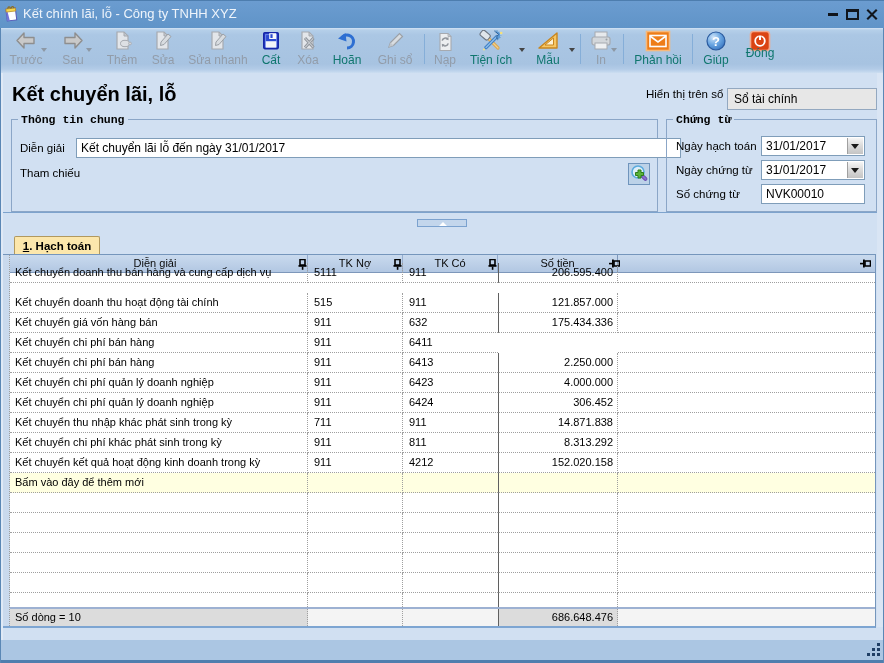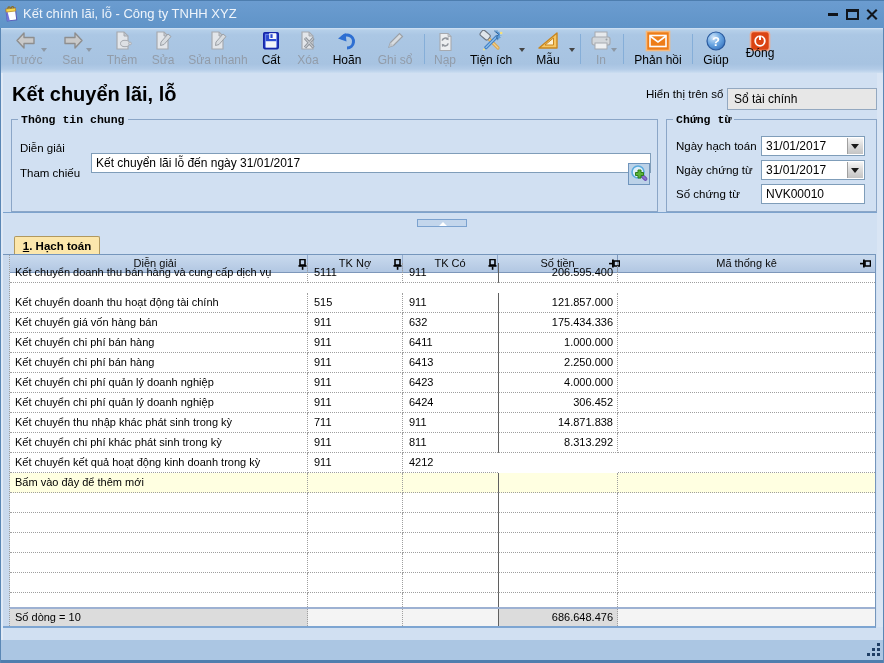--- a/index.html
+++ b/index.html
@@ -12,21 +12,21 @@
 .abs { position:absolute; }
 
 
 #titlebar { left:0; top:0; width:884px; height:28px; background:linear-gradient(#6b9cd0,#6094c8); border-top:1px solid #4d7dae; }
 #titletext { left:23px; top:6px; color:#eef4fb; font-size:13px; }
 .winbtn { top:9px; width:14px; height:12px; }
 
 
 #toolbar { left:0; top:28px; width:884px; height:45px; background:linear-gradient(180deg,#d3e3f4 0px,#b5cfe9 2px,#abc7e4 7px,#a7c3e1 36px,#b2cbe7 41px,#c4d8ee 44px,#cddff1 45px); }
 .tbtn { position:absolute; top:3px; text-align:center; }
-.tlabel { position:absolute; top:26px; left:0; right:0; text-align:center; font-size:12px; color:#000000; white-space:nowrap; }
+.tlabel { position:absolute; top:26px; left:0; right:0; text-align:center; font-size:12px; color:#0f766e; white-space:nowrap; }
 .tlabel.dis { color:#929ca9; }
 .ticon { position:absolute; top:2px; left:50%; transform:translateX(-50%); }
 .tsep { position:absolute; top:34px; width:1px; height:30px; background:#85aed8; }
 .caret { position:absolute; width:0; height:0; border-left:3px solid transparent; border-right:3px solid transparent; border-top:4px solid #444; }
 .caret.dis { border-top-color:#8d98a5; }
 
 
 #pagetitle { left:12px; top:83px; font-size:20px; font-weight:bold; letter-spacing:0px; }
 #lblhienthi { left:646px; top:88px; font-size:11.5px; }
 #boxsotaichinh { left:727px; top:82px; width:150px; height:22px; background:#e7e7e7; border:1px solid #93a8c0; font-size:12px; line-height:20px; padding-left:6px;margin-top:6px; }
@@ -242,21 +242,21 @@
 </div>
 
 <div id="pagetitle" class="abs">Kết chuyển lãi, lỗ</div>
 <div id="lblhienthi" class="abs">Hiển thị trên sổ</div>
 <div id="boxsotaichinh" class="abs">Sổ tài chính</div>
 
 <div id="grp1" class="group">
     <div class="gtitle">Thông tin chung</div>
   </div>
 <div class="flabel abs" style="left:20px; top:142px;">Diễn giải</div>
-<div class="tbox" style="left:91px; top:138px; width:560px; height:20px;margin-top:15px;">Kết chuyển lãi lỗ đến ngày 31/01/2017</div>
+<div class="tbox" style="left:76px; top:138px; width:605px; height:20px;">Kết chuyển lãi lỗ đến ngày 31/01/2017</div>
 <div class="flabel abs" style="left:20px; top:167px;">Tham chiếu</div>
 <div id="refbtn" class="abs" style="left:628px; top:163px; width:22px; height:22px; background:#bcd2e8; border:1px solid #6f94bc;">
 <svg width="20" height="20" viewBox="0 0 20 20" style="position:absolute; left:0; top:0;">
   <circle cx="9" cy="8" r="6" fill="#ddeefa" stroke="#5aabdd" stroke-width="1.6"></circle>
   <rect x="12.5" y="12" width="6" height="3" rx="1.5" fill="#8a6fd0" stroke="#6a4fb0" transform="rotate(45 15 13.5)"></rect>
   <path d="M6.5,8.5 L9,8.5 L9,6 L12,6 L12,8.5 L14.5,8.5 L14.5,11.5 L12,11.5 L12,14 L9,14 L9,11.5 L6.5,11.5 Z" fill="#59b33a" stroke="#2f7d1a" stroke-width="1"></path>
 </svg>
 </div>
 
 <div id="grp2" class="group">
@@ -273,21 +273,20 @@
 <div id="splitter" class="abs"></div>
 
 <div id="tab1" class="abs"><span style="text-decoration:underline">1</span>. Hạch toán</div>
 
 <div id="grid" class="abs">
   <div id="ghead">
     <div class="hcell" style="left:0; width:305px;">Diễn giải</div>
     <div class="hcell" style="left:305px; width:95px;">TK Nợ</div>
     <div class="hcell" style="left:400px; width:95px;">TK Có</div>
     <div class="hcell" style="left:495px; width:120px; border-right-color:#7d97ba;">Số tiền</div>
-    <div class="hcell" style="left:615px; width:257px; border-right:none;">Mã thống kê</div>
     <svg class="pin" style="left:295px;" width="9" height="11" viewBox="0 0 9 11">
         <path d="M2,0.5 L7,0.5 L7,6 L2,6 Z" fill="none" stroke="#000" stroke-width="1.6"></path>
         <rect x="0.5" y="6" width="8" height="1.8" fill="#000"></rect>
         <rect x="3.8" y="7.8" width="1.6" height="3" fill="#000"></rect>
       </svg>
     <svg class="pin" style="left:390px;" width="9" height="11" viewBox="0 0 9 11">
         <path d="M2,0.5 L7,0.5 L7,6 L2,6 Z" fill="none" stroke="#000" stroke-width="1.6"></path>
         <rect x="0.5" y="6" width="8" height="1.8" fill="#000"></rect>
         <rect x="3.8" y="7.8" width="1.6" height="3" fill="#000"></rect>
       </svg>
@@ -327,21 +326,20 @@
     <div class="cell cd">Kết chuyển giá vốn hàng bán</div>
     <div class="cell c1">911</div>
     <div class="cell c2">632</div>
     <div class="cell c3">175.434.336</div>
     <div class="cell c4"></div>
   </div>
   <div class="row" style="top:78px;">
     <div class="cell cd">Kết chuyển chi phí bán hàng</div>
     <div class="cell c1">911</div>
     <div class="cell c2">6411</div>
-    <div class="cell c3">1.000.000</div>
     <div class="cell c4"></div>
   </div>
   <div class="row" style="top:98px;">
     <div class="cell cd">Kết chuyển chi phí bán hàng</div>
     <div class="cell c1">911</div>
     <div class="cell c2">6413</div>
     <div class="cell c3">2.250.000</div>
     <div class="cell c4"></div>
   </div>
   <div class="row" style="top:118px;">
@@ -369,20 +367,21 @@
     <div class="cell cd">Kết chuyển chi phí khác phát sinh trong kỳ</div>
     <div class="cell c1">911</div>
     <div class="cell c2">811</div>
     <div class="cell c3">8.313.292</div>
     <div class="cell c4"></div>
   </div>
   <div class="row" style="top:198px;">
     <div class="cell cd">Kết chuyển kết quả hoạt động kinh doanh trong kỳ</div>
     <div class="cell c1">911</div>
     <div class="cell c2">4212</div>
+    <div class="cell c3">152.020.158</div>
     <div class="cell c4"></div>
   </div>
   <div class="row" style="top:218px;">
     <div class="cell cd" style="background:#ffffe1;">Bấm vào đây để thêm mới</div>
     <div class="cell c1" style="background:#ffffe1;"></div>
     <div class="cell c2" style="background:#ffffe1;"></div>
     <div class="cell c3" style="background:#ffffe1;"></div>
     <div class="cell c4" style="background:#ffffe1;"></div>
   </div>
   <div class="row" style="top:238px; height:20px;">

